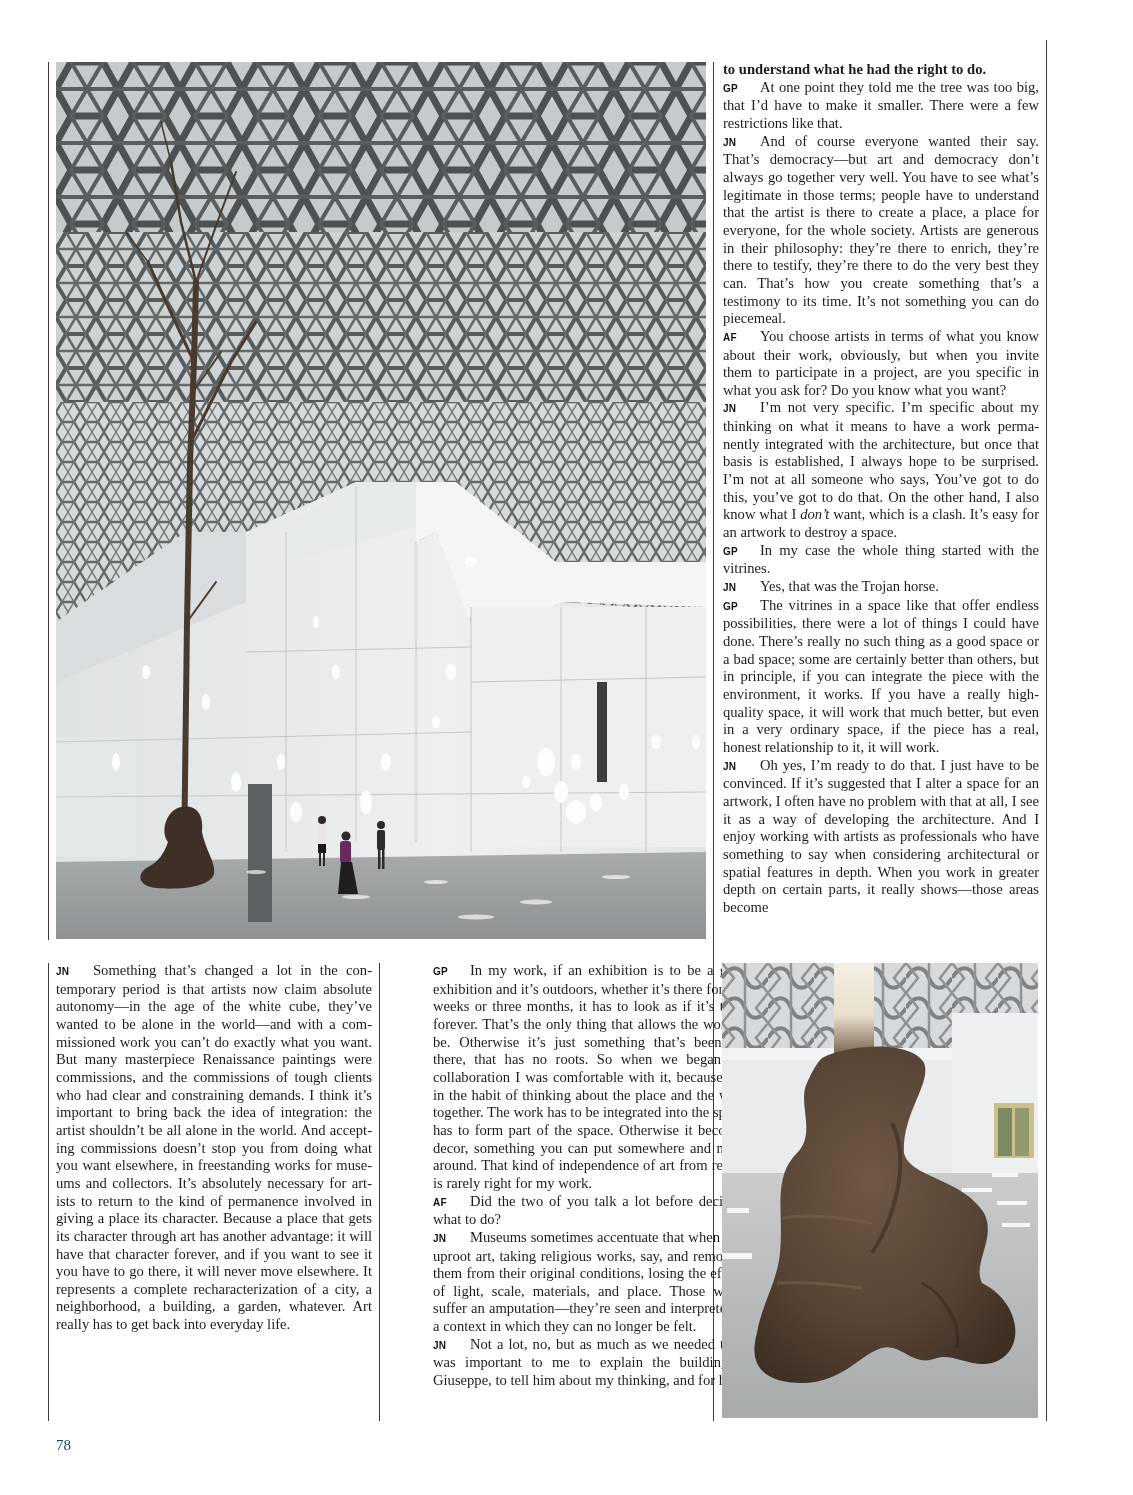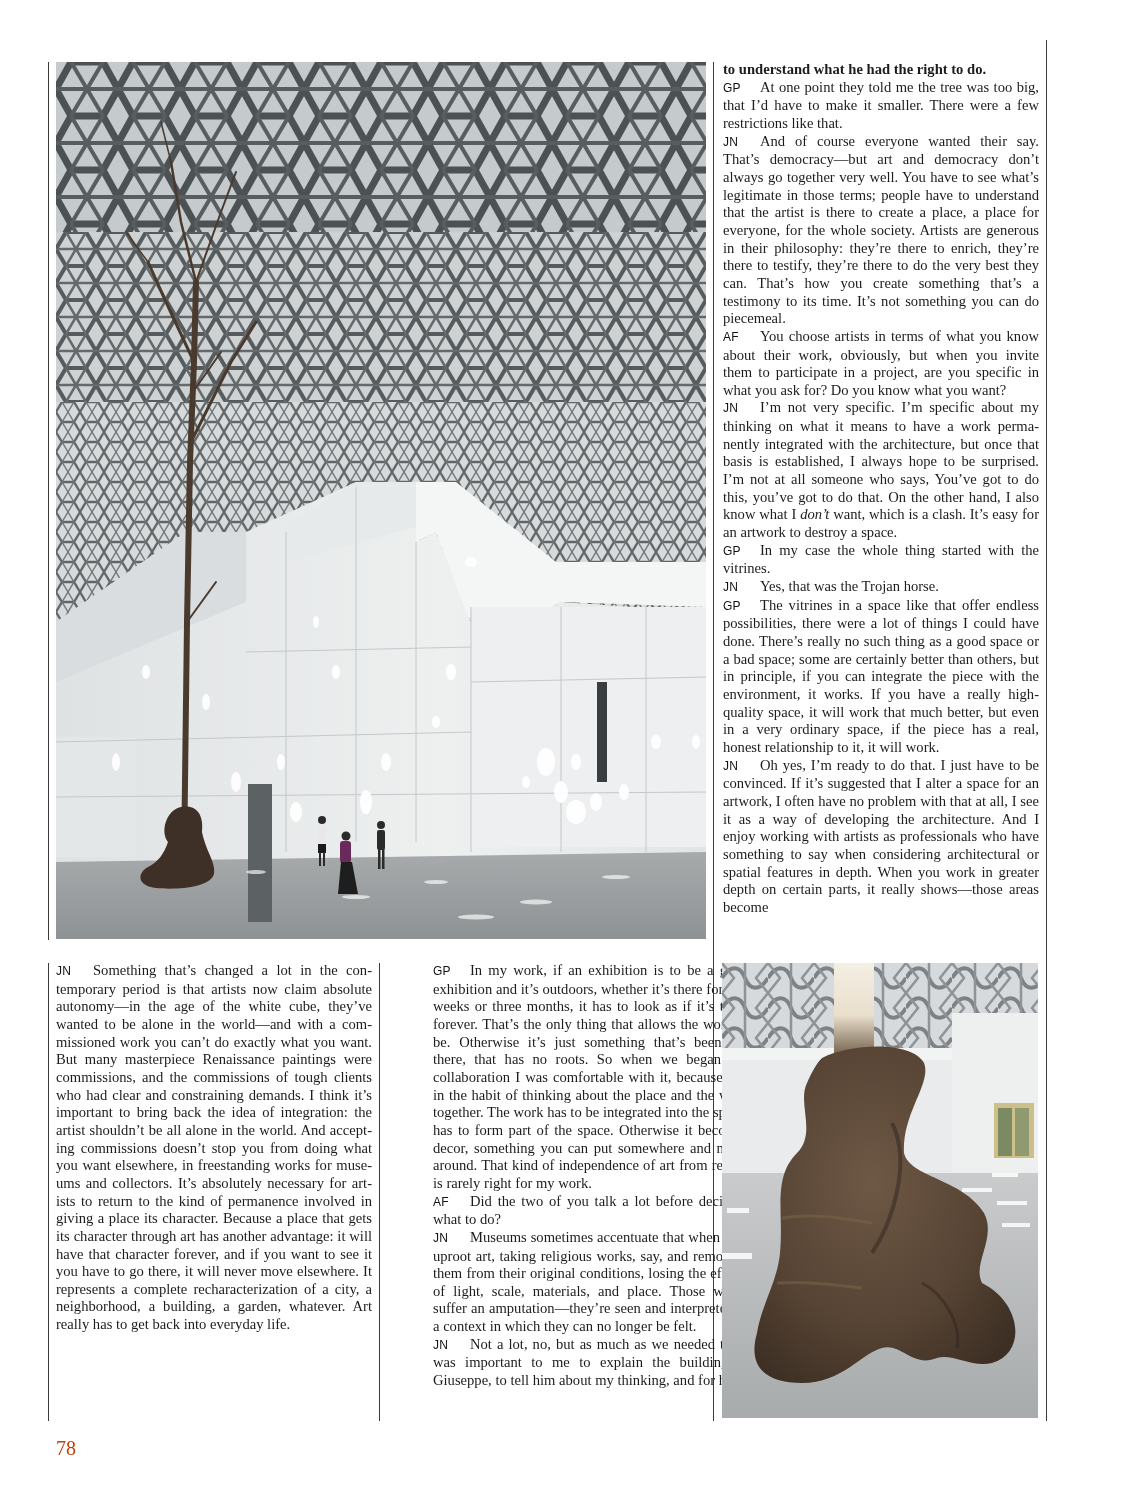--- a/index.html
+++ b/index.html
@@ -2,27 +2,27 @@
 <html><head>
 <meta charset="utf-8">
 <style>
   html, body { margin:0; padding:0; background:#ffffff; }
   body { width:1133px; height:1495px; position:relative; overflow:hidden; }
   .rule { position:absolute; width:1px; background:#3a3a3a; }
   .col { position:absolute; font-family:"Liberation Serif", "DejaVu Serif", serif;
          font-size:14.6px; line-height:17.65px; color:#1c1c1c; text-align:justify;
          hyphens:manual; }
   .col p { margin:0; }
-  .spk { font-family:"Liberation Sans", "DejaVu Sans", sans-serif; font-weight:normal;
-         font-size:12px; letter-spacing:0.2px; display:inline-block; width:37px; color:#111; }
+  .spk { font-family:"Liberation Sans", "DejaVu Sans", sans-serif; font-weight:bold;
+         font-size:10px; letter-spacing:0.2px; display:inline-block; width:37px; color:#111; }
   .col p.cont { text-indent:0;font-weight:bold; }
   em { }
   .photo { position:absolute; overflow:hidden; }
   .pagenum { position:absolute; left:56px; top:1437px; font-family:"Liberation Serif", serif;
-             font-size:20px; color:#c2410c; }
+             font-size:15px; color:#0c4a6e; }
 </style>
 </head>
 <body>
 
 <div class="rule" style="left:48px; top:62px; height:878px;"></div>
 <div class="rule" style="left:48px; top:963px; height:458px;"></div>
 <div class="rule" style="left:379px; top:963px; height:458px;"></div>
 <div class="rule" style="left:713px; top:62px; height:1359px;"></div>
 <div class="rule" style="left:1046px; top:40px; height:1381px;"></div>
 

